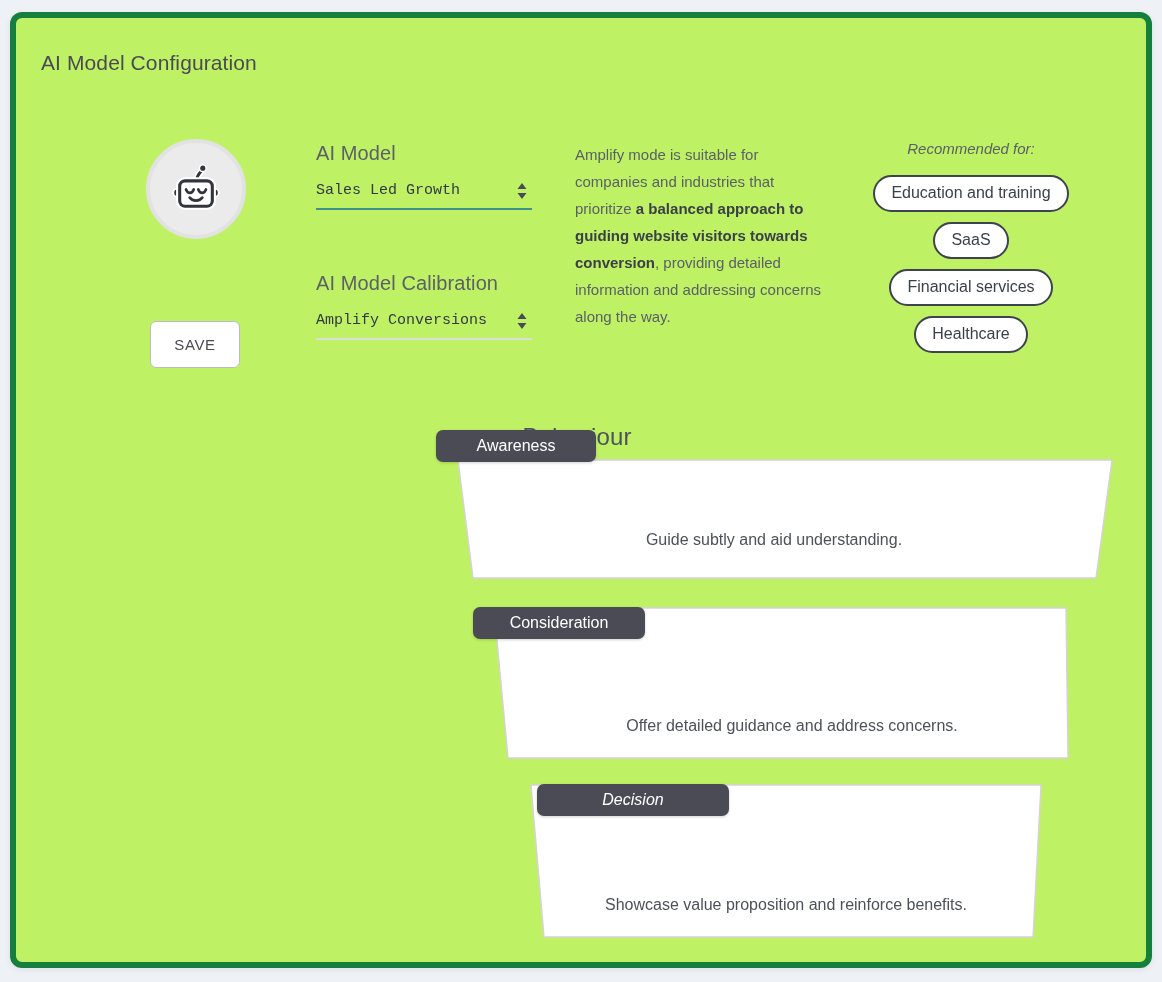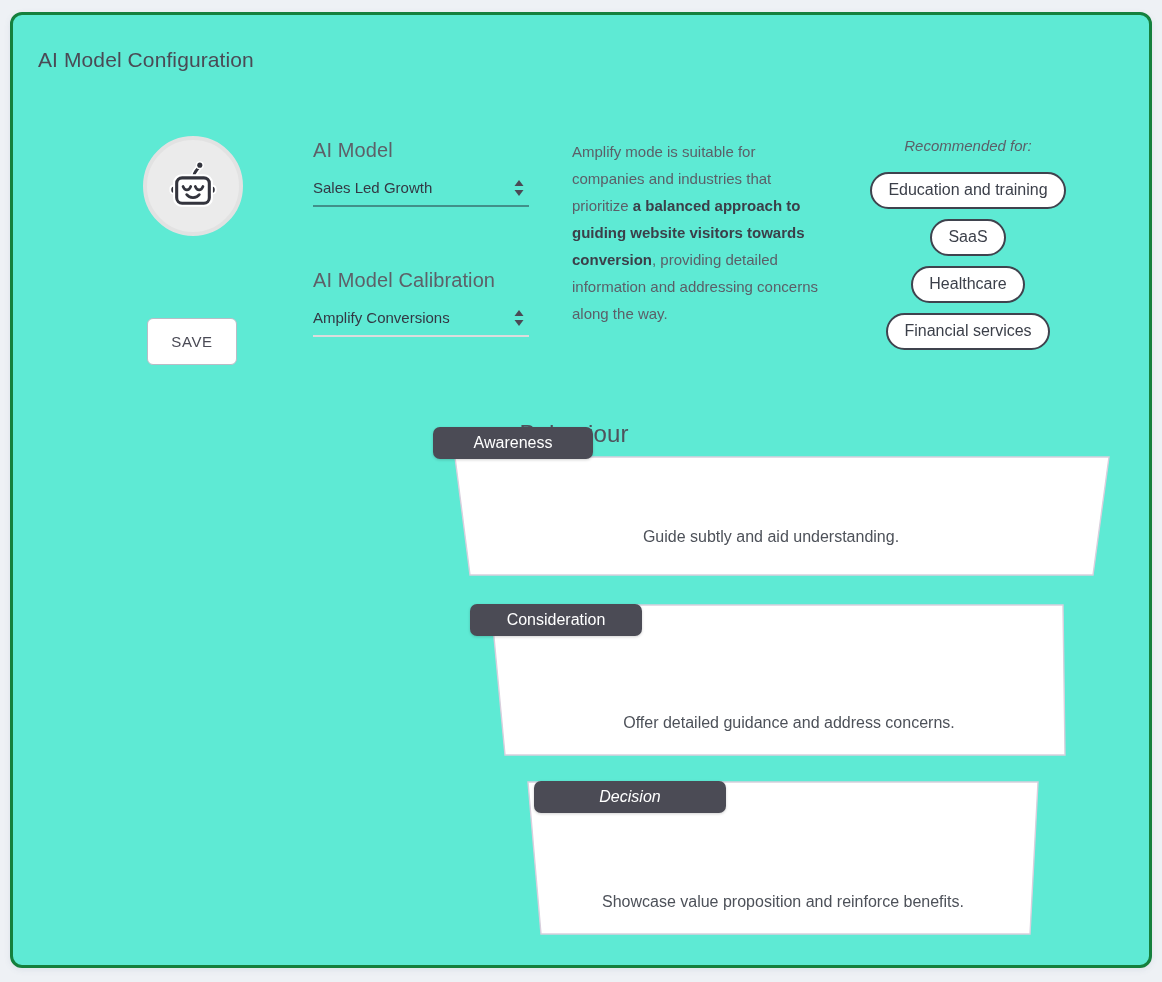--- a/index.html
+++ b/index.html
@@ -21,22 +21,22 @@
     overflow: hidden;
   }
 
   
   .card {
     position: absolute;
     left: 10px;
     top: 12px;
     width: 1142px;
     height: 956px;
-    background: #5eead4;
-    border: 3px solid #15803d;
+    background: #bef264;
+    border: 6px solid #15803d;
     border-radius: 12px;
     box-shadow: 0 2px 6px rgba(90,110,140,.10);
   }
 
   .card-title {
     position: absolute;
     left: 25px;
     top: 33px;
     font-size: 21px;
     color: #4a4a55;
@@ -84,20 +84,21 @@
     color: #5d6068;
     margin-bottom: 16px;
     letter-spacing: .1px;
   }
 
   .field-select-wrap {
     position: relative;
     width: 216px;
     border-bottom: 2px solid #dcdcdc;
     padding-bottom: 7px;
+    font-family: Liberation Mono, monospace;
   }
   .field-select-wrap.active { border-bottom: 2px solid #41908a; }
 
   .field-value {
     font-size: 15px;
     color: #333844;
     line-height: 20px;
   }
 
   .select-arrow {
@@ -262,22 +263,22 @@
     </div>
 
     <div class="description">
       <span>Amplify mode is suitable for companies and industries that prioritize </span><b>a balanced approach to guiding website visitors towards conversion</b><span>, providing detailed information and addressing concerns along the way.</span>
     </div>
 
     <div class="recommended">
       <div class="recommended-title">Recommended for:</div>
       <div><span class="pill">Education and training</span></div>
       <div><span class="pill">SaaS</span></div>
+      <div><span class="pill">Financial services</span></div>
       <div><span class="pill">Healthcare</span></div>
-      <div><span class="pill">Financial services</span></div>
     </div>
 
     <div class="behaviour-title">Behaviour</div>
 
     <svg class="funnel" viewBox="0 0 1142 956">
 
       <path d="M442 442 L1096 442 L1080 560 L457 560 Z" fill="#ffffff" stroke="#d9cfdd" stroke-width="1.4"></path>
 
       <path d="M478 590 L1050 590 L1052 740 L492 740 Z" fill="#ffffff" stroke="#d9cfdd" stroke-width="1.4"></path>
 

